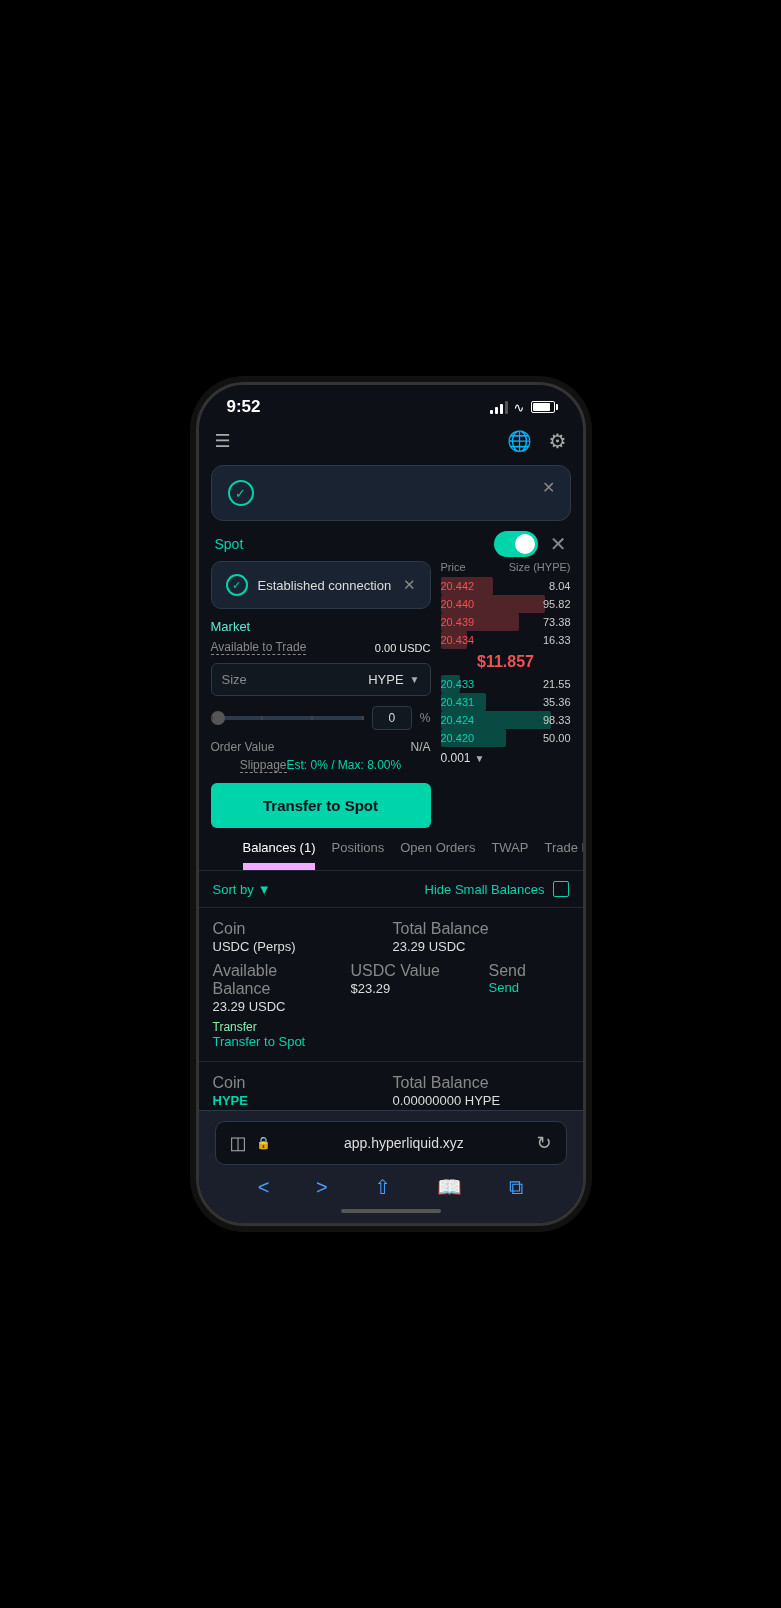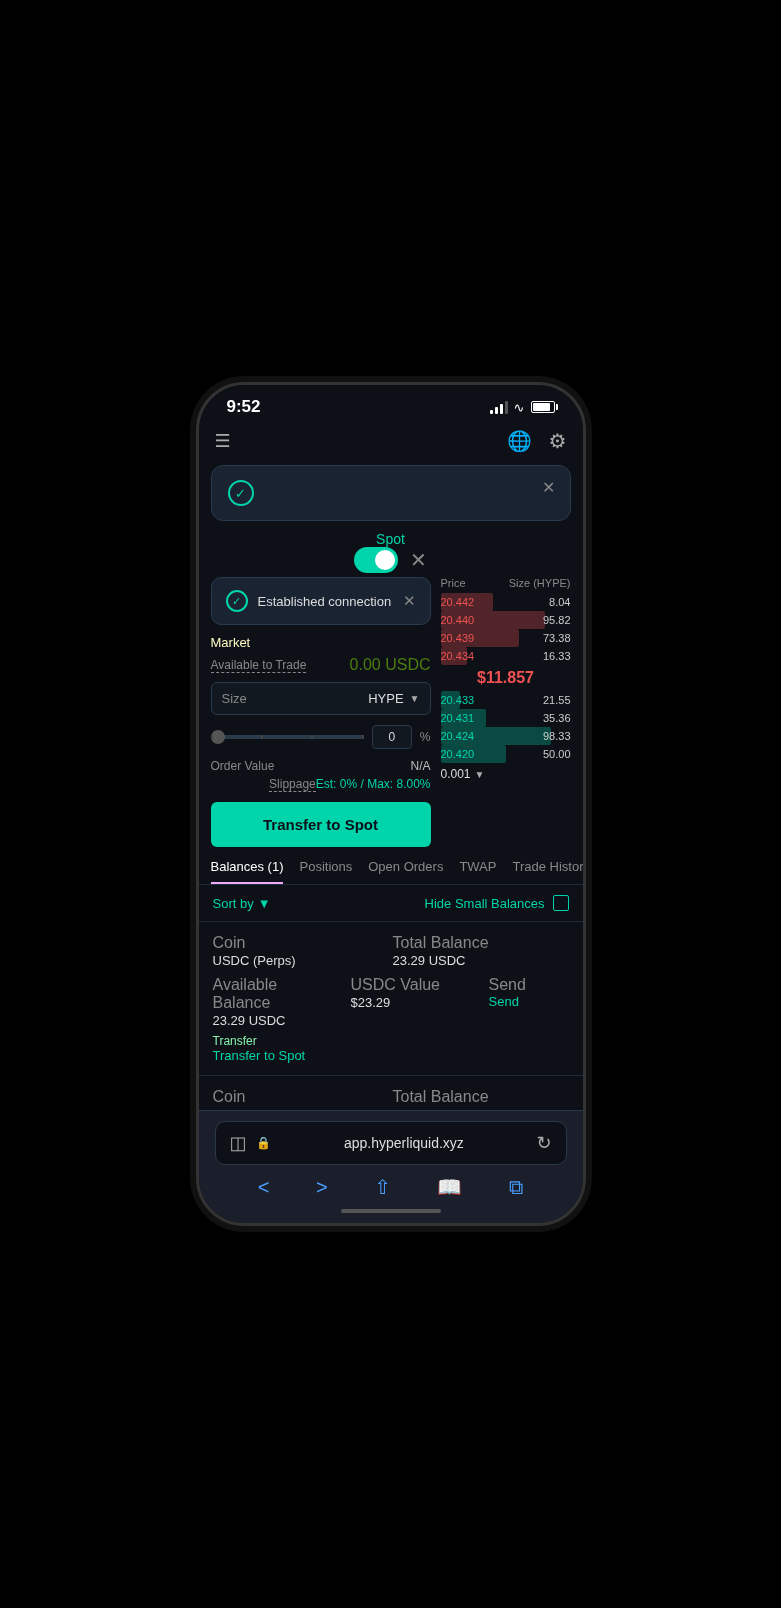--- a/index.html
+++ b/index.html
@@ -136,21 +136,20 @@
       position: absolute;
       right: 14px;
       top: 12px;
     }
     
     .spot-tab {
       display: flex;
       align-items: center;
       justify-content: space-between;
       padding: 4px 16px 4px;
-      flex-direction: column;
     }
     .spot-label { color: #00d4aa; font-size: 14px; font-weight: 500; }
     .toggle-row { display: flex; align-items: center; gap: 12px; }
     .toggle {
       width: 44px;
       height: 26px;
       background: #00d4aa;
       border-radius: 13px;
       position: relative;
       cursor: pointer;
@@ -193,29 +192,29 @@
       display: flex;
       align-items: center;
       justify-content: center;
       color: #00d4aa;
       font-size: 11px;
       flex-shrink: 0;
     }
     .conn-text { color: #ddd; font-size: 13px; flex: 1; }
     .conn-close { color: #888; font-size: 15px; cursor: pointer; }
     
-    .market-label { color: #fef9c3; font-size: 13px; margin-bottom: 6px; }
+    .market-label { color: #5eead4; font-size: 13px; margin-bottom: 6px; }
     .available-row {
       display: flex;
       justify-content: space-between;
       align-items: center;
       margin-bottom: 8px;
     }
     .avail-label { color: #888; font-size: 12px; border-bottom: 1px dashed #888; }
-    .avail-value { color: #4d7c0f; font-size: 16px; }
+    .avail-value { color: #e5e5e5; font-size: 11px; }
     .size-input-row {
       display: flex;
       align-items: center;
       border: 1px solid #2a3a4a;
       border-radius: 6px;
       padding: 8px 10px;
       margin-bottom: 10px;
       background: #111820;
     }
     .size-label { color: #888; font-size: 13px; flex: 1; }
@@ -278,21 +277,21 @@
     
     .order-info-row {
       display: flex;
       justify-content: space-between;
       margin-bottom: 4px;
     }
     .order-label { color: #888; font-size: 12px; }
     .order-value { color: #bbb; font-size: 12px; }
     .slippage-row {
       display: flex;
-      justify-content: flex-end;
+      justify-content: center;
       margin-bottom: 10px;
     }
     .slippage-label { color: #888; font-size: 12px; border-bottom: 1px dashed #888; }
     .slippage-value { color: #00d4aa; font-size: 12px; }
     
     .transfer-btn {
       background: #00d4aa;
       color: #0a0f1a;
       border: none;
       border-radius: 6px;
@@ -359,21 +358,22 @@
     }
     .tab-item {
       color: #888;
       font-size: 13px;
       padding-bottom: 8px;
       cursor: pointer;
       flex-shrink: 0;
     }
     .tab-item.active {
       color: #fff;
-      border-bottom: 2px solid #f0abfc;
+      border-bottom: 7px solid #f0abfc;
+      margin-left: 32px;
     }
     
     .balance-controls {
       display: flex;
       justify-content: space-between;
       align-items: center;
       padding: 10px 14px;
     }
     .sort-by { display: flex; align-items: center; gap: 4px; color: #00d4aa; font-size: 13px; cursor: pointer; }
     .hide-small { display: flex; align-items: center; gap: 8px; color: #00d4aa; font-size: 13px; }

